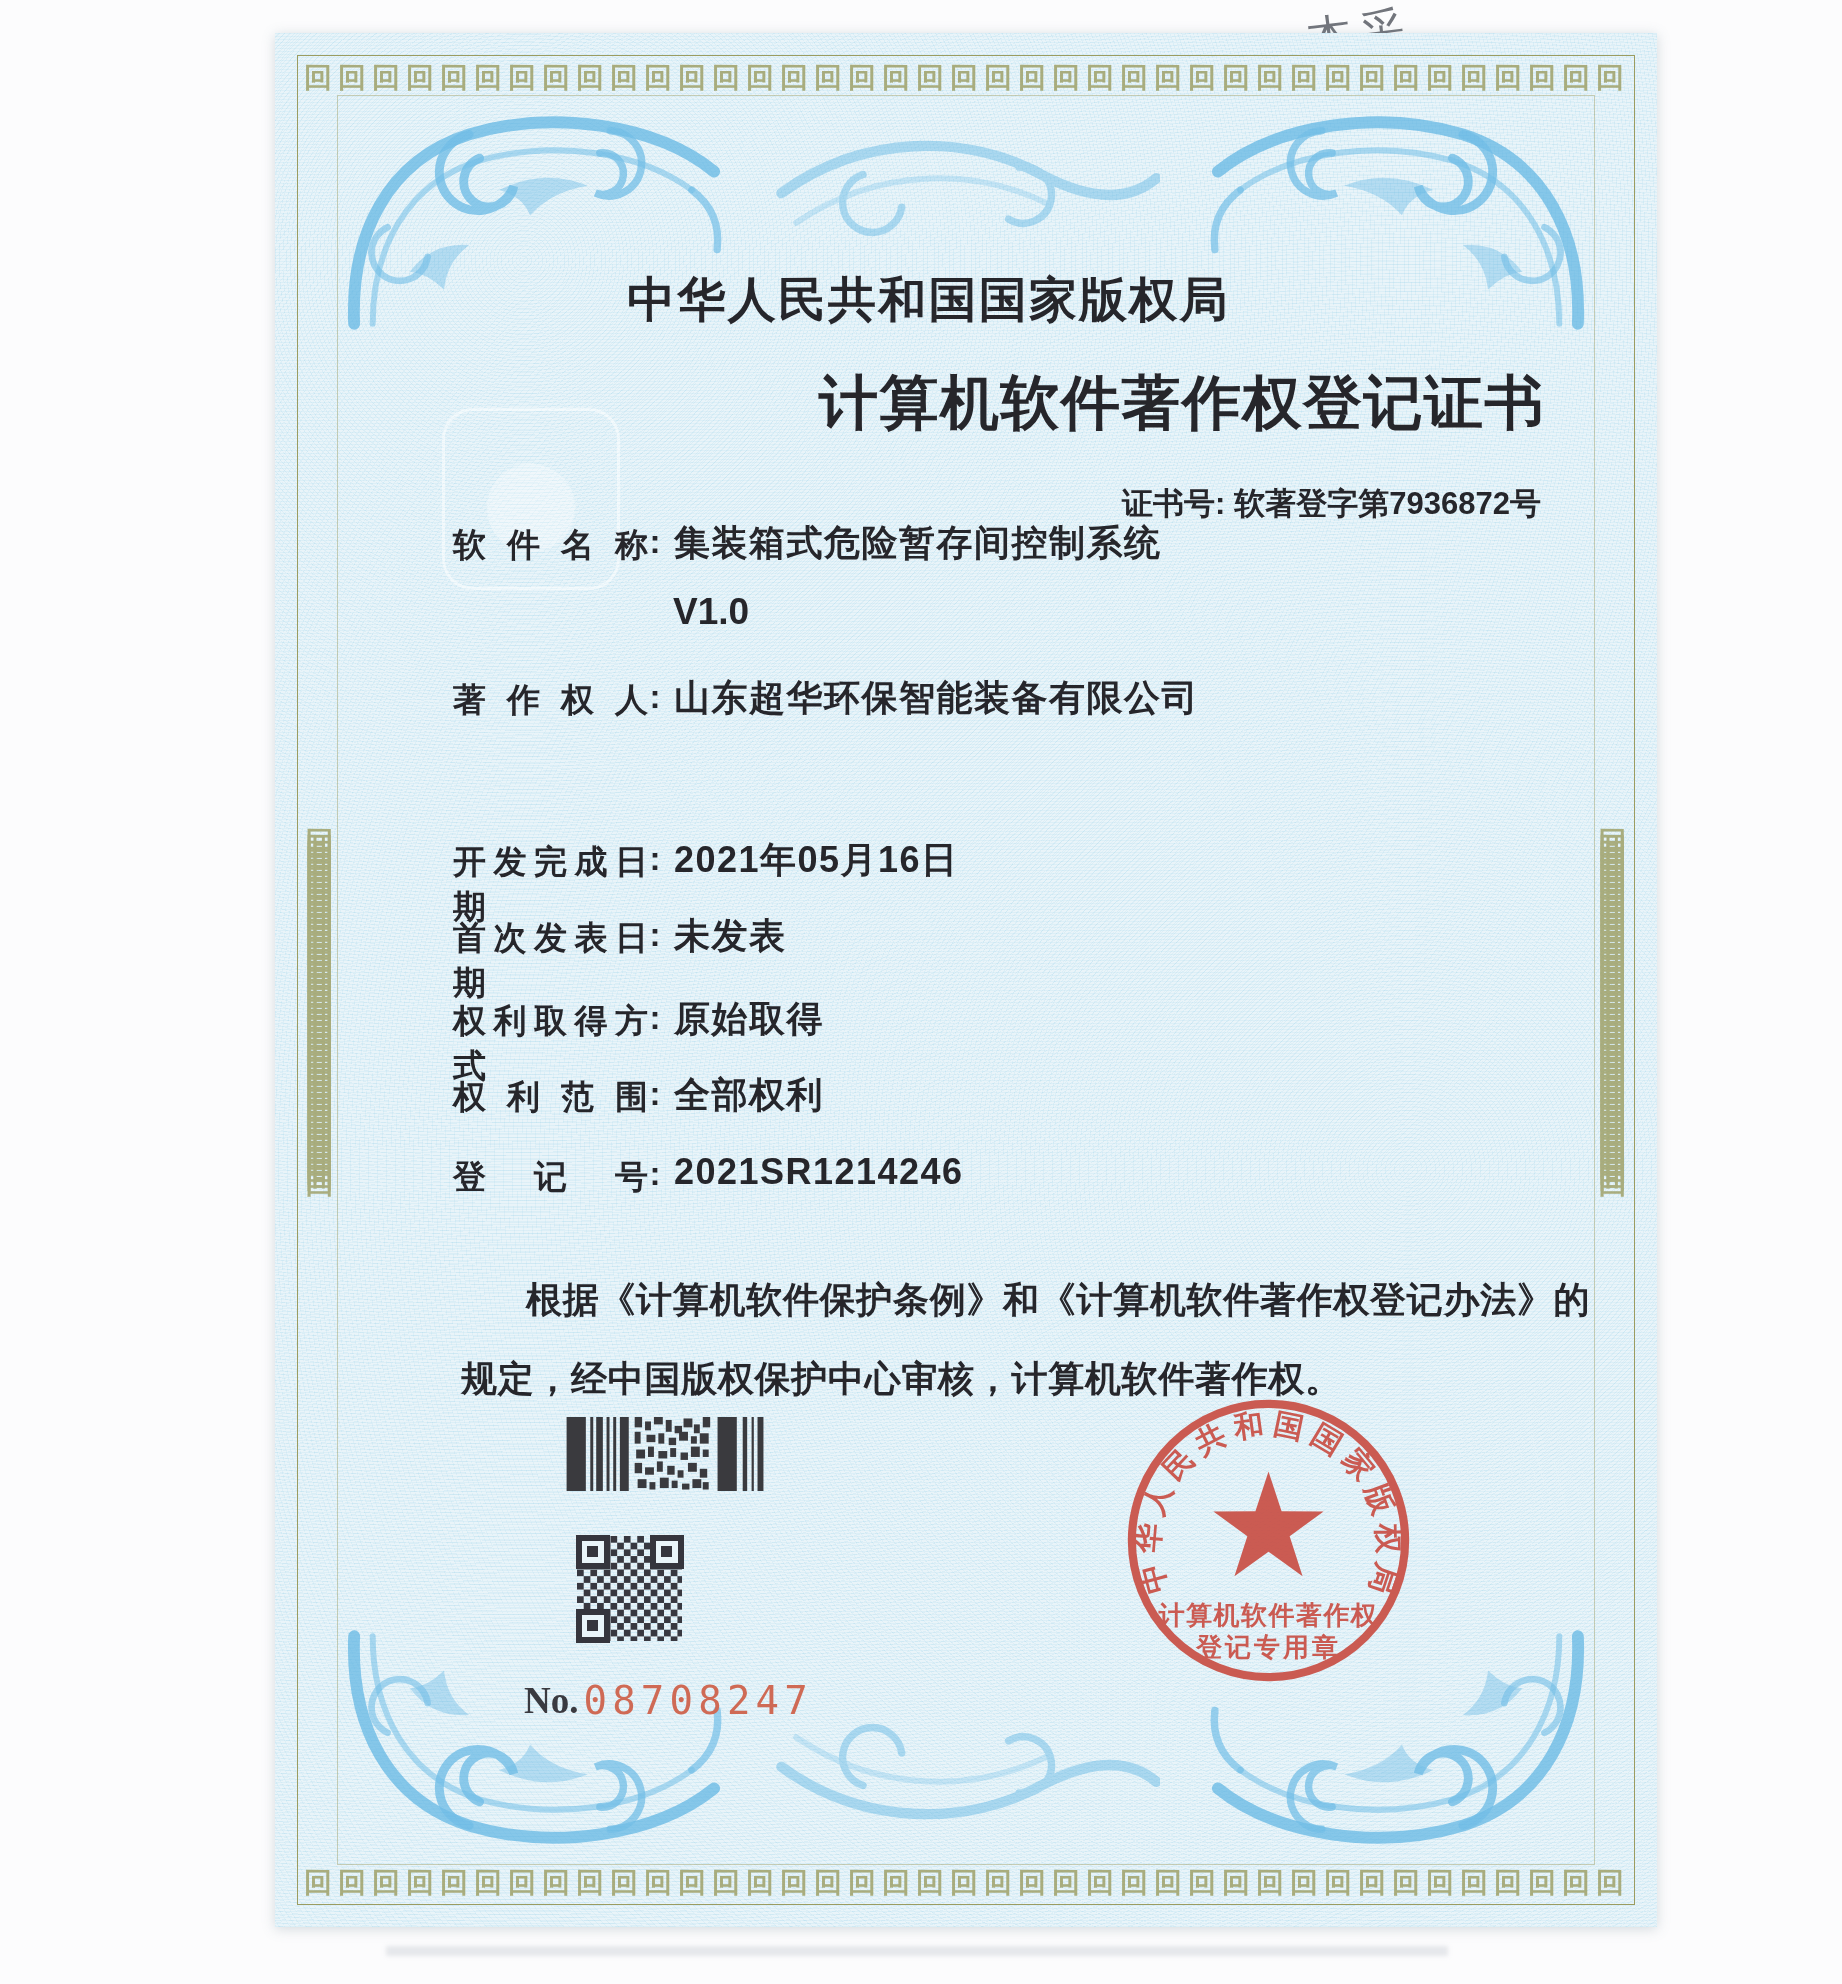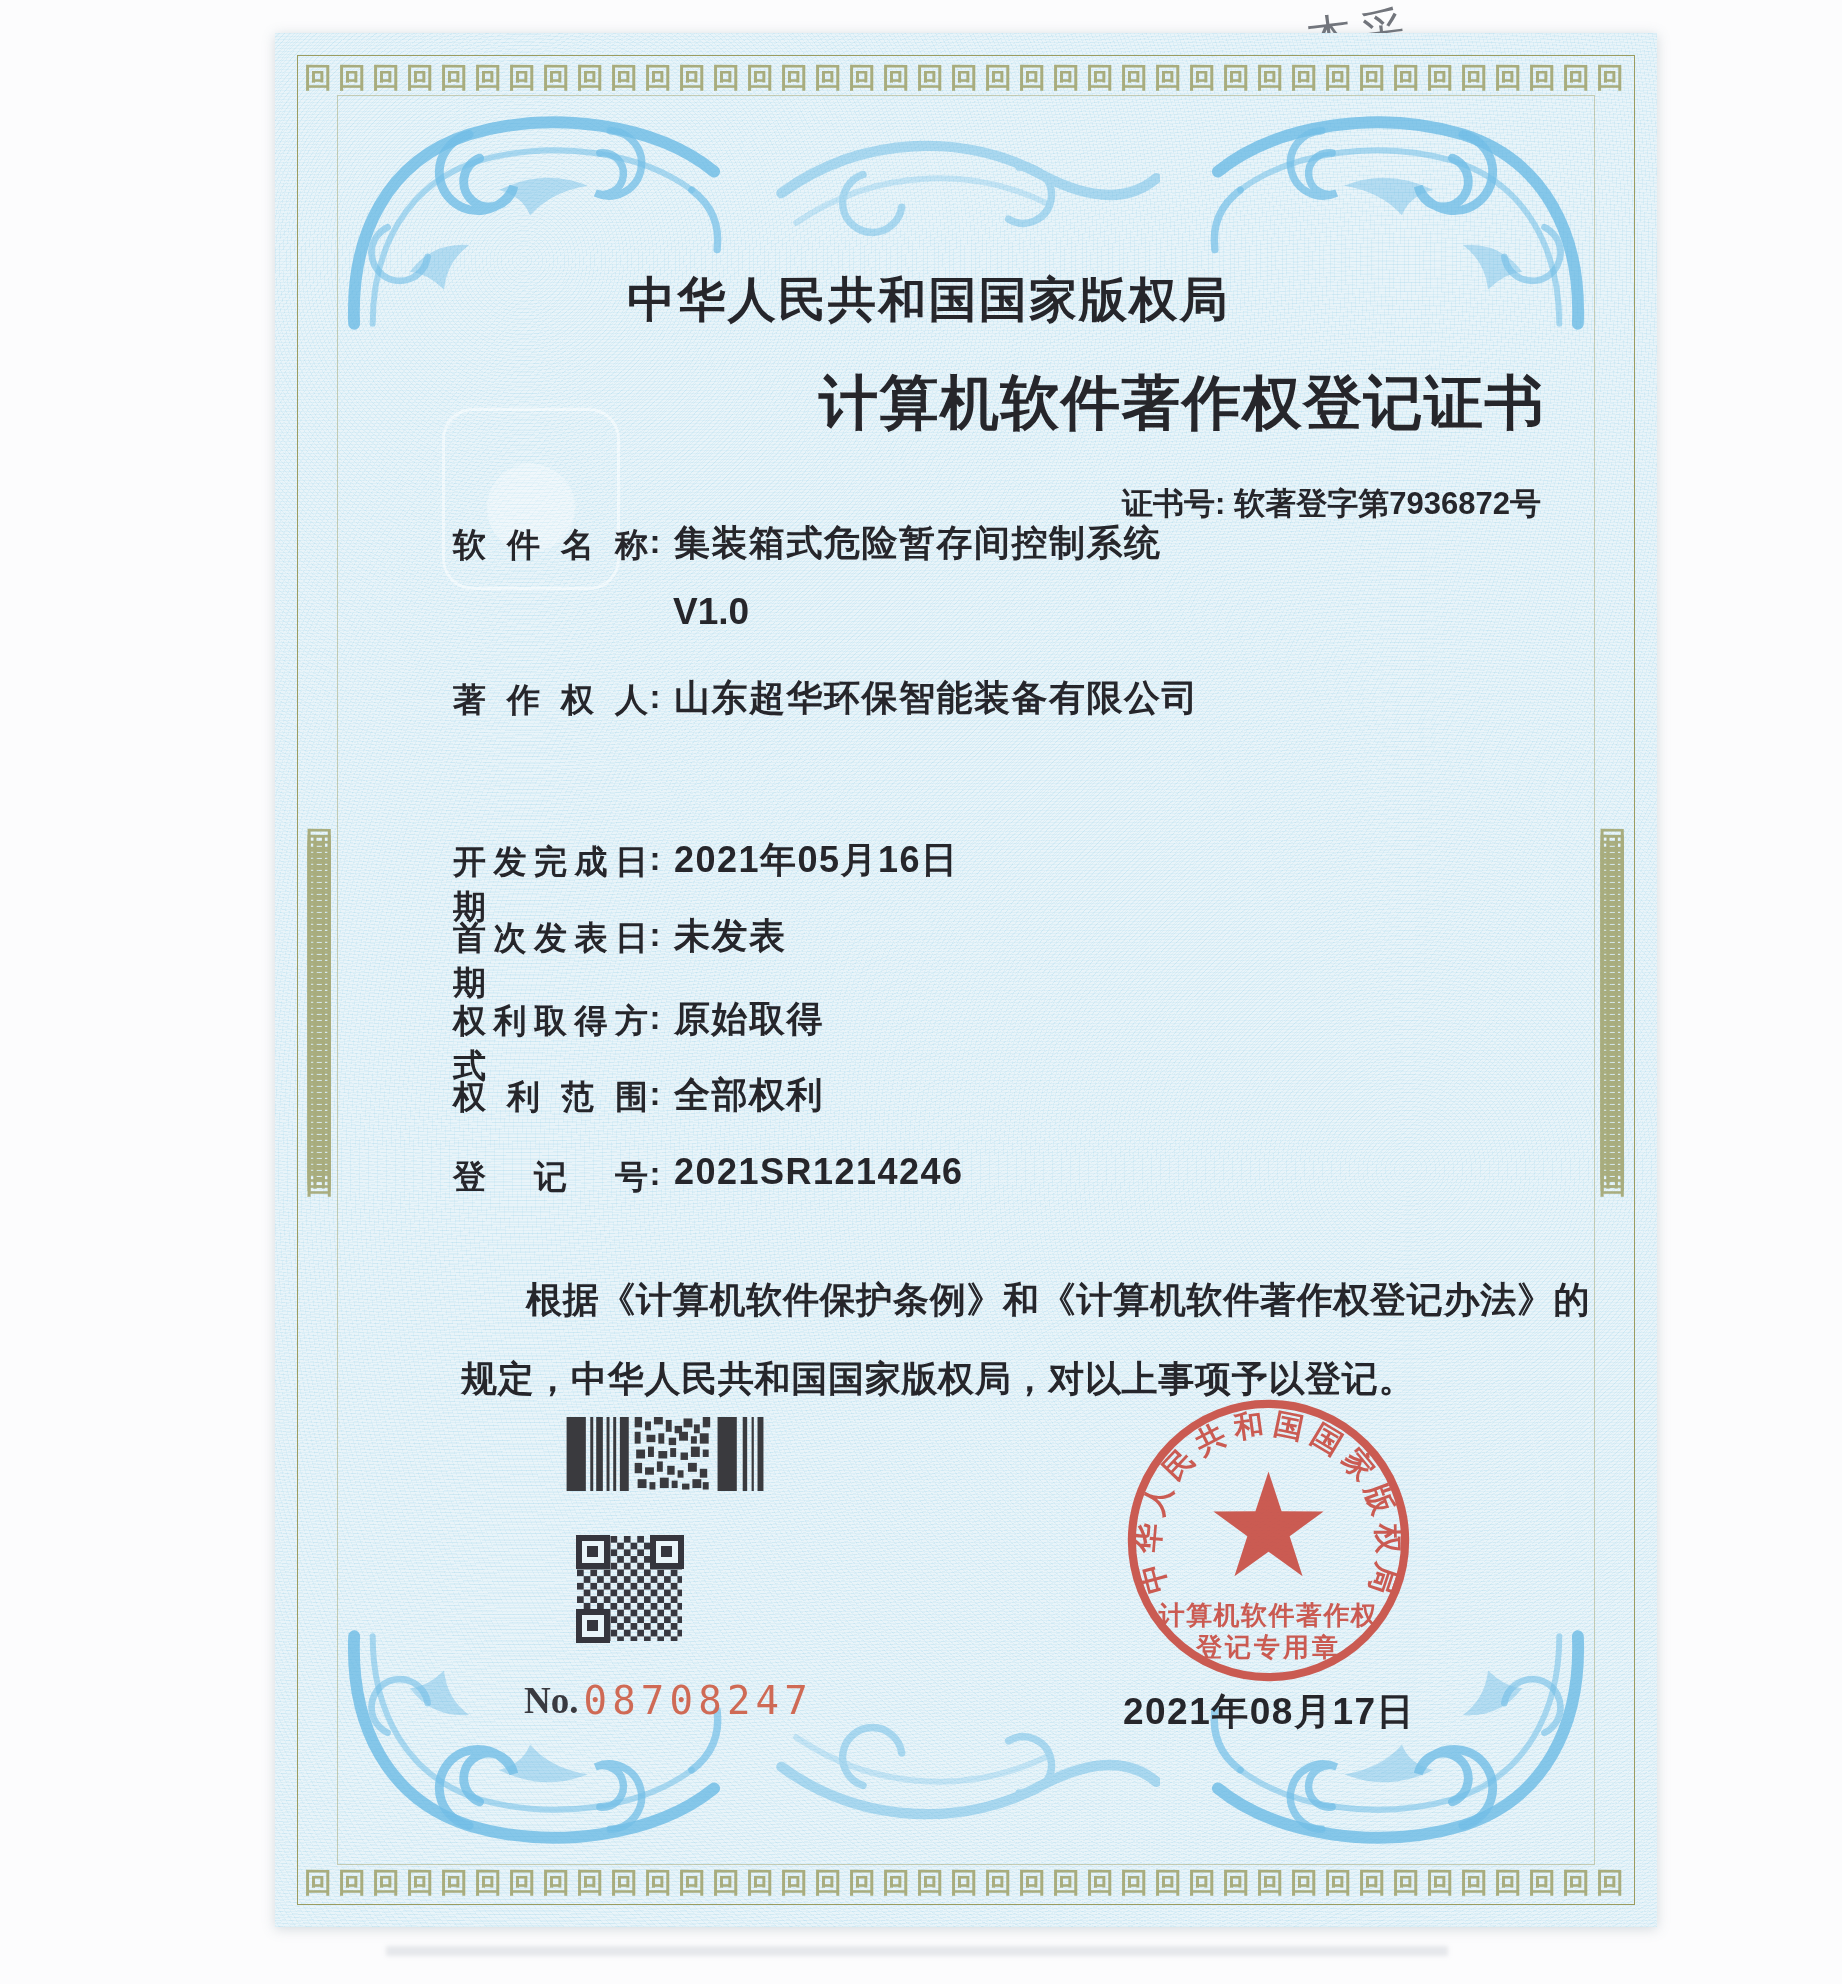--- a/index.html
+++ b/index.html
@@ -199,21 +199,21 @@
     </div>
 
     <div class="row" style="top:1122px">
       <span class="flabel">登记号</span>
       <span class="fcolon">:</span>
       <span class="fvalue">2021SR1214246</span>
     </div>
 
     <div class="statement">
       <div class="indent">根据《计算机软件保护条例》和《计算机软件著作权登记办法》的</div>
-      <div>规定，中华人民共和国国家版权局，对以上事项予以登记。</div>
+      <div>规定，经中国版权保护中心审核，计算机软件著作权。</div>
     </div>
 
     <svg class="barcode" width="201" height="74" viewBox="0 0 270 100">
       <g fill="#3a3a3e">
         <rect x="0" y="0" width="26" height="100"></rect>
         <rect x="32" y="0" width="4" height="100"></rect>
           <rect x="40" y="0" width="9" height="100"></rect>
         <rect x="54" y="0" width="4" height="100"></rect>
           <rect x="63" y="0" width="4" height="100"></rect>
         <rect x="72" y="0" width="12" height="100"></rect>
@@ -275,19 +275,18 @@
       <circle cx="200" cy="200" r="184" fill="none" stroke="var(--seal_red)" stroke-width="11"></circle>
       <path id="sealArc" d="M 66 268 A 148 148 0 1 1 334 268" fill="none"></path>
       <text font-size="40" letter-spacing="10">
         <textPath href="#sealArc" startOffset="2">中华人民共和国国家版权局</textPath>
       </text>
       <polygon fill="var(--seal_red)" points="200,107 217.6,160.7 274.2,160.9 228.5,194.3 245.9,248.1 200,215 154.1,248.1 171.5,194.3 125.8,160.9 182.4,160.7"></polygon>
       <text x="200" y="312" text-anchor="middle" font-size="35" letter-spacing="2">计算机软件著作权</text>
       <text x="200" y="356" text-anchor="middle" font-size="35" letter-spacing="4">登记专用章</text>
     </svg>
 
-    <div class="issue-date">2021年08月17日</div>
 
   </div>
 
   <div class="bleed"></div>
 </div>
 
 
 </body></html>

